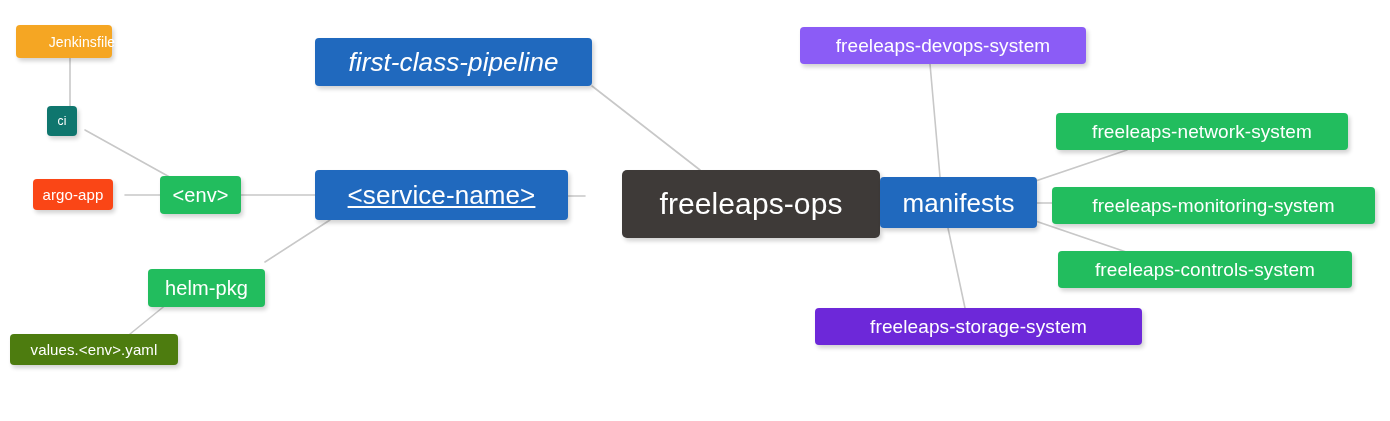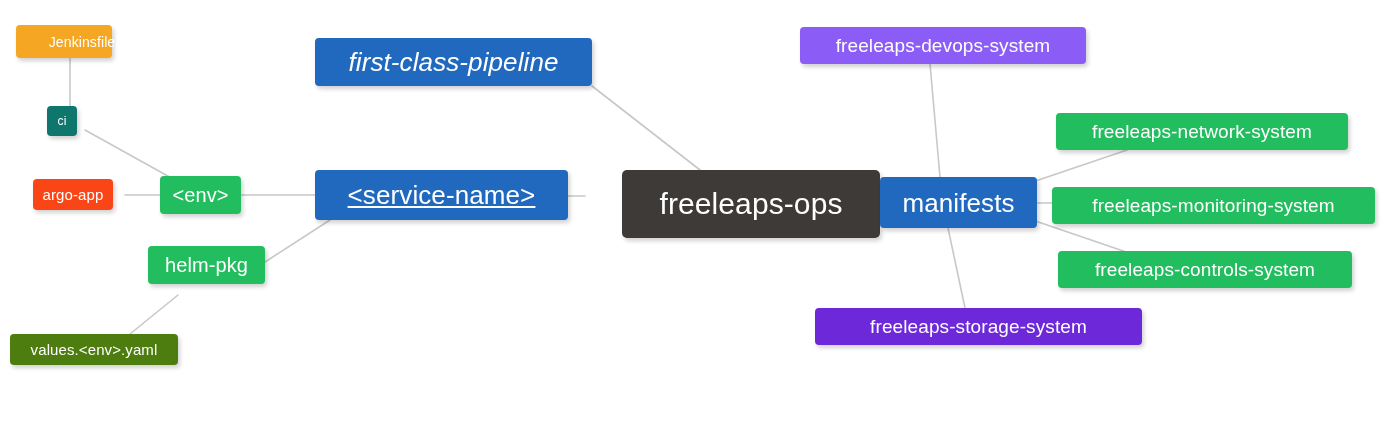--- a/index.html
+++ b/index.html
@@ -77,21 +77,21 @@
       </div>
       <div class="node" style="left: 47px; top: 106px; width: 30px; height: 30px; background: #0f766e; font-size: 12px;">
         <span class="node-label">ci</span>
       </div>
       <div class="node" style="left: 33px; top: 179px; width: 80px; height: 31px; background: rgb(250, 70, 22); font-size: 15px;">
         <span class="node-label">argo-app</span>
       </div>
       <div class="node" style="left: 160px; top: 176px; width: 81px; height: 38px; background: rgb(34, 189, 94); font-size: 20px;">
         <span class="node-label">&lt;env&gt;</span>
       </div>
-      <div class="node" style="left: 148px; top: 246px; width: 117px; height: 38px; background: rgb(34, 189, 94); font-size: 20px;">
+      <div class="node" style="left: 148px; top: 269px; width: 117px; height: 38px; background: rgb(34, 189, 94); font-size: 20px;">
         <span class="node-label">helm-pkg</span>
       </div>
       <div class="node" style="left: 10px; top: 334px; width: 168px; height: 31px; background: #4d7c0f; font-size: 15px;">
         <span class="node-label">values.&lt;env&gt;.yaml</span>
       </div>
       <div class="node" style="left: 315px; top: 38px; width: 277px; height: 48px; background: rgb(32, 105, 190); font-size: 26px; font-style: italic;">
         <span class="node-label">first-class-pipeline</span>
       </div>
       <div class="node" style="left: 315px; top: 170px; width: 253px; height: 50px; background: rgb(32, 105, 190); font-size: 26px; text-decoration: underline;">
         <span class="node-label">&lt;service-name&gt;</span>

